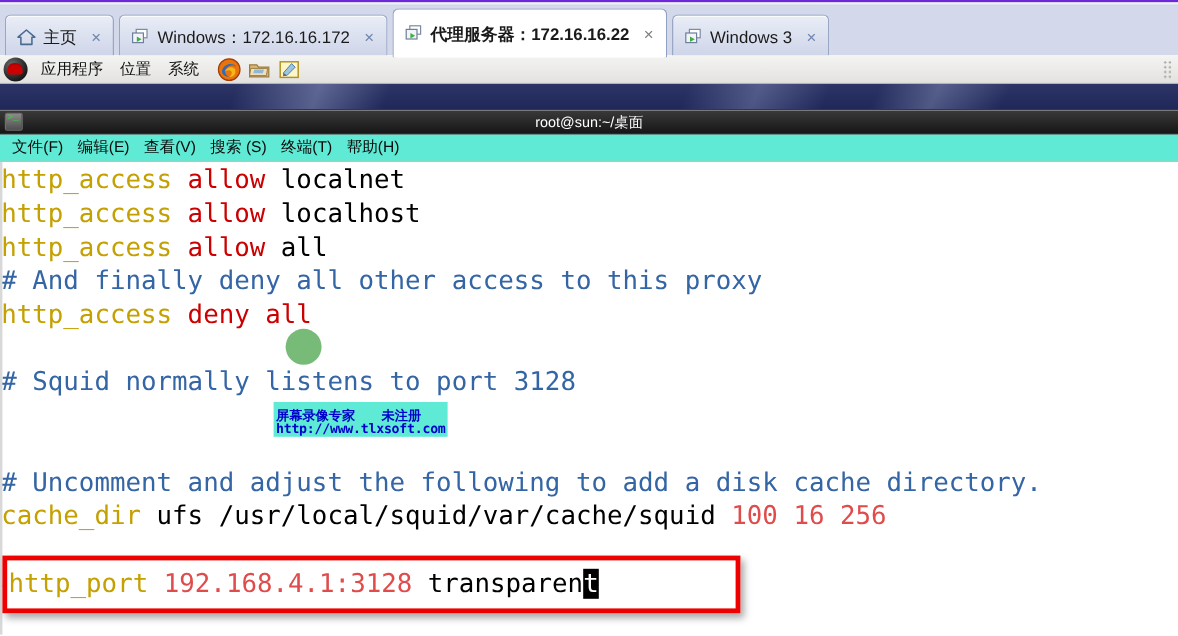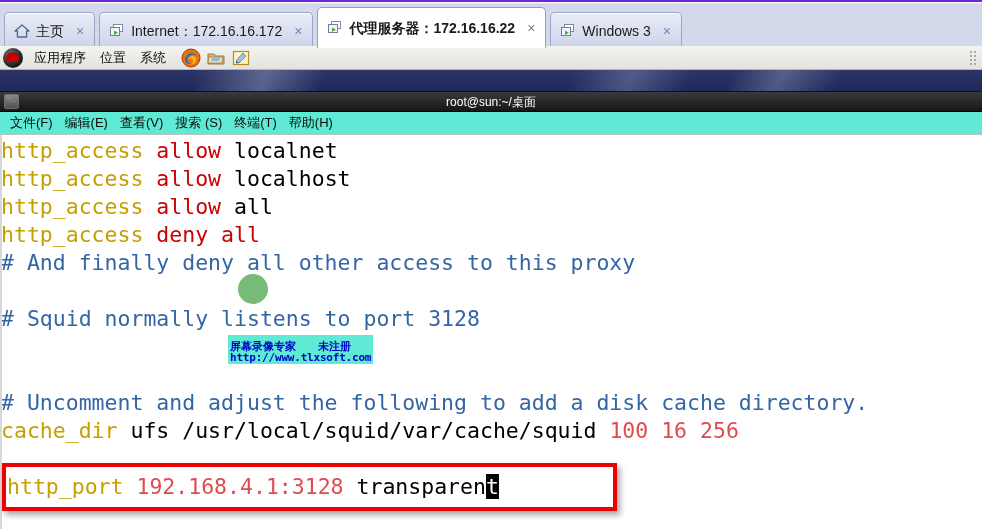--- a/index.html
+++ b/index.html
@@ -211,21 +211,21 @@
           <span class="tab-close">×</span>
         </div>
         <div class="tab">
           <span class="ic ic-rdp">
             <svg width="16" height="16" viewBox="0 0 16 16">
               <rect x="4.5" y="1.5" width="9" height="7" fill="#ffffff" stroke="#7b8ba5" stroke-width="1"></rect>
               <rect x="1.5" y="4.5" width="9" height="8" fill="#f2f4f8" stroke="#6d7f9c" stroke-width="1"></rect>
               <path d="M5 7.5 L9 9.8 L5 12.1 Z" fill="#3fb03f"></path>
             </svg>
           </span>
-          <span class="tab-label">Internet：172.16.16.172</span>
+          <span class="tab-label">Windows：172.16.16.172</span>
           <span class="tab-close">×</span>
         </div>
         <div class="tab active">
           <span class="ic ic-rdp">
             <svg width="16" height="16" viewBox="0 0 16 16">
               <rect x="4.5" y="1.5" width="9" height="7" fill="#ffffff" stroke="#7b8ba5" stroke-width="1"></rect>
               <rect x="1.5" y="4.5" width="9" height="8" fill="#f2f4f8" stroke="#6d7f9c" stroke-width="1"></rect>
               <path d="M5 7.5 L9 9.8 L5 12.1 Z" fill="#3fb03f"></path>
             </svg>
           </span>
@@ -297,22 +297,22 @@
         <span class="tmenu">终端(T)</span>
         <span class="tmenu">帮助(H)</span>
       </div>
 
     <div class="term-body">
       <div class="term-leftbar"></div>
       <div id="term-lines">
           <div class="tline"><span class="kw">http_access</span><span class="plain"> </span><span class="red">allow</span><span class="plain"> localnet</span></div>
           <div class="tline"><span class="kw">http_access</span><span class="plain"> </span><span class="red">allow</span><span class="plain"> localhost</span></div>
           <div class="tline"><span class="kw">http_access</span><span class="plain"> </span><span class="red">allow</span><span class="plain"> all</span></div>
+          <div class="tline"><span class="cmt"># And finally deny all other access to this proxy</span></div>
           <div class="tline"><span class="kw">http_access</span><span class="plain"> </span><span class="red">deny all</span></div>
-          <div class="tline"><span class="cmt"># And finally deny all other access to this proxy</span></div>
           <div class="tline"><span class="plain"> </span></div>
           <div class="tline"><span class="cmt"># Squid normally listens to port </span><span class="cmt">3128</span></div>
           <div class="tline"><span class="plain"> </span></div>
           <div class="tline"><span class="plain"> </span></div>
           <div class="tline"><span class="cmt"># Uncomment and adjust the following to add a disk cache directory.</span></div>
           <div class="tline"><span class="kw">cache_dir</span><span class="plain"> ufs /usr/local/squid/var/cache/squid </span><span class="num">100 16 256</span></div>
           <div class="tline"><span class="plain"> </span></div>
           <div class="tline"><span class="cmt"># Leave coredumps in the first cache dir</span></div>
         </div>
 

